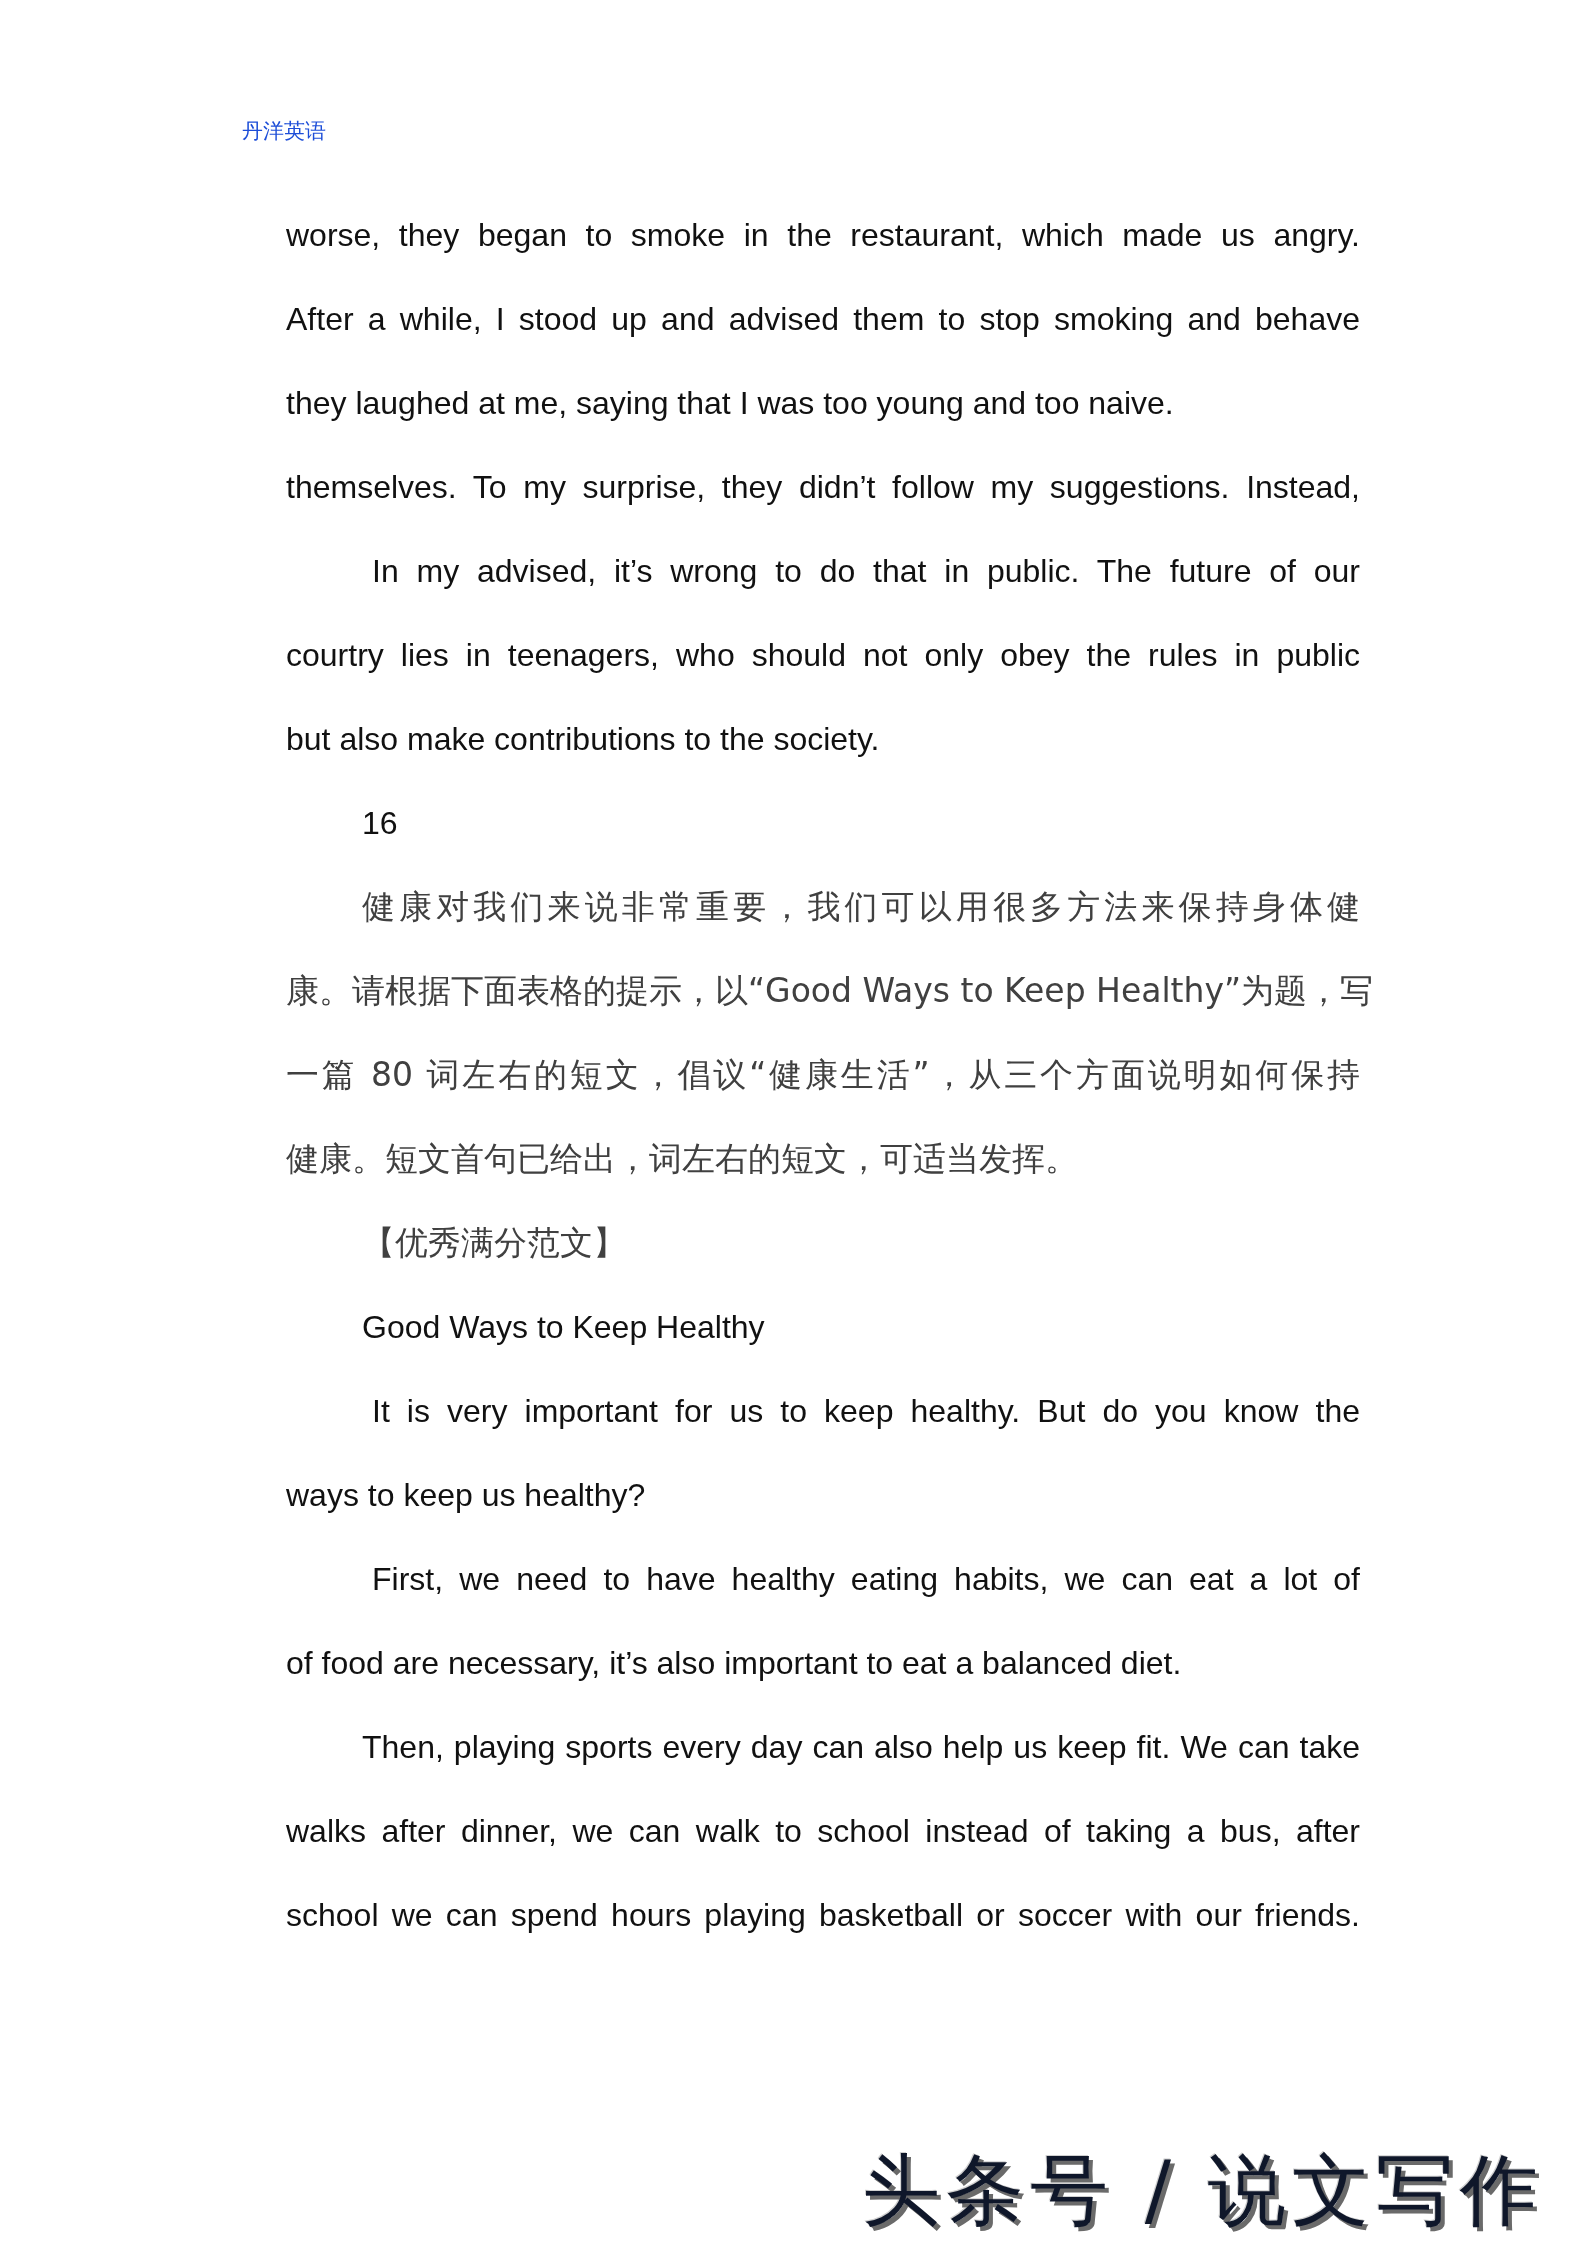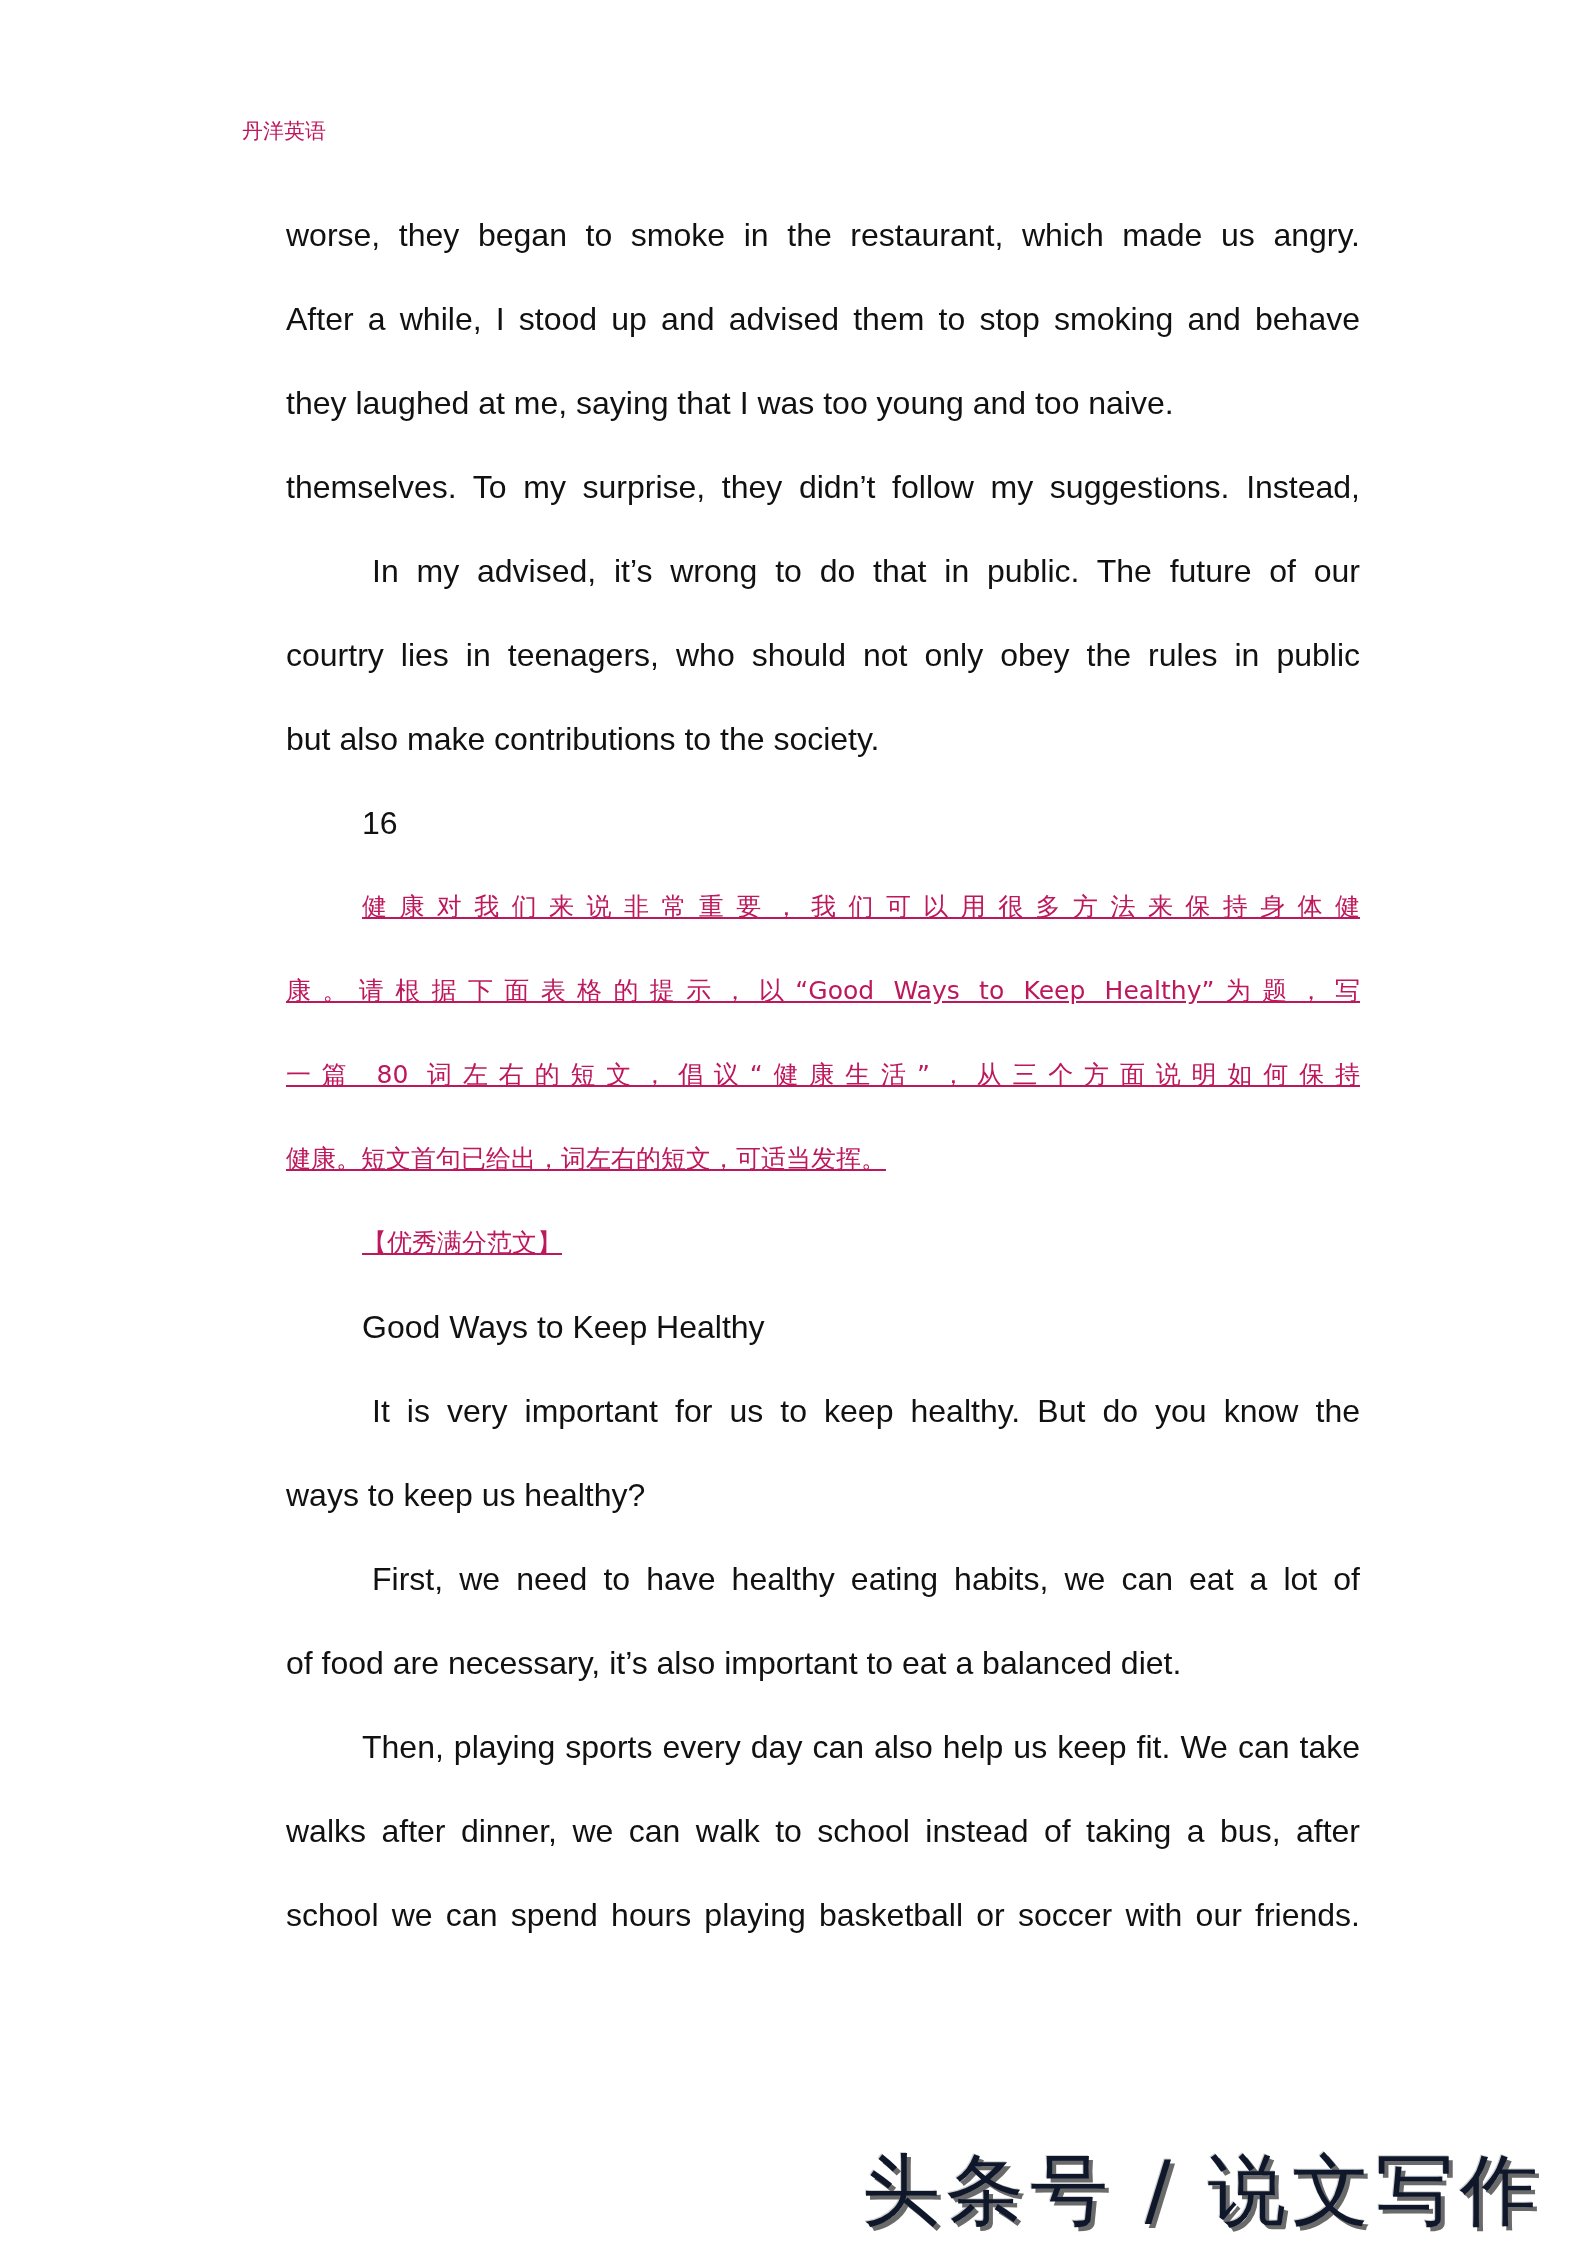--- a/index.html
+++ b/index.html
@@ -14,21 +14,21 @@
       overflow: hidden;
       font-family: "Liberation Sans", "DejaVu Sans", sans-serif;
       color: #111111;
     }
     .page-header {
       position: absolute;
       left: 242px;
       top: 118px;
       font-size: 21px;
       line-height: 26px;
-      color: #be185d;
+      color: #1d4ed8;
       font-family: "DejaVu Sans", sans-serif;
     }
     .content {
       position: absolute;
       left: 242px;
       top: 193px;
       width: 1118px;
     }
     .line {
       height: 84px;
@@ -39,23 +39,22 @@
       margin-left: 44px;
     }
     .line.justify {
       text-align: justify;
       text-align-last: justify;
     }
     .line.indent-sm { padding-left: 86px; }
     .line.indent-md { padding-left: 76px; }
     .line.cjk {
       font-family: "DejaVu Sans", sans-serif;
-      font-size: 25px;
-      color: #be185d;
-      text-decoration: underline;
+      font-size: 33px;
+      color: #404040;
     }
     .watermark {
       position: absolute;
       left: 862px;
       top: 2140px;
       font-family: "DejaVu Sans", sans-serif;
       font-size: 78px;
       line-height: 100px;
       color: #0f172a;
       letter-spacing: 6px;

